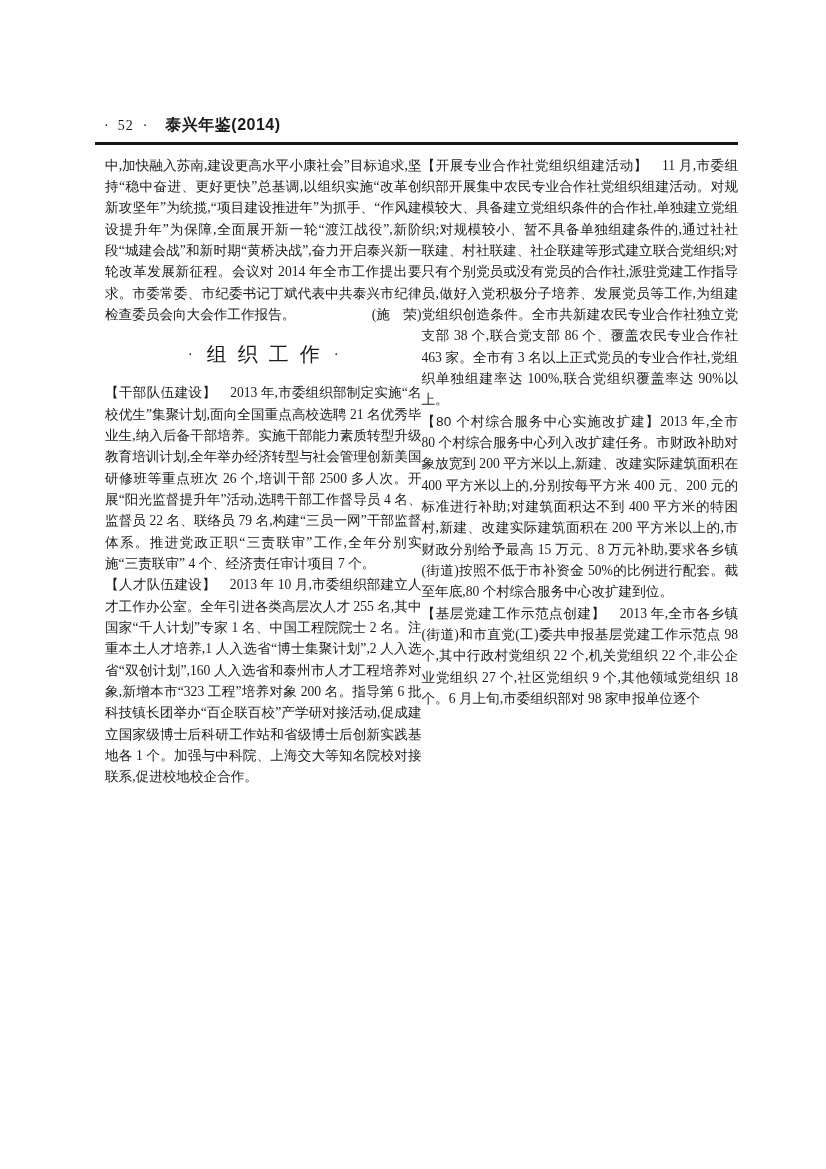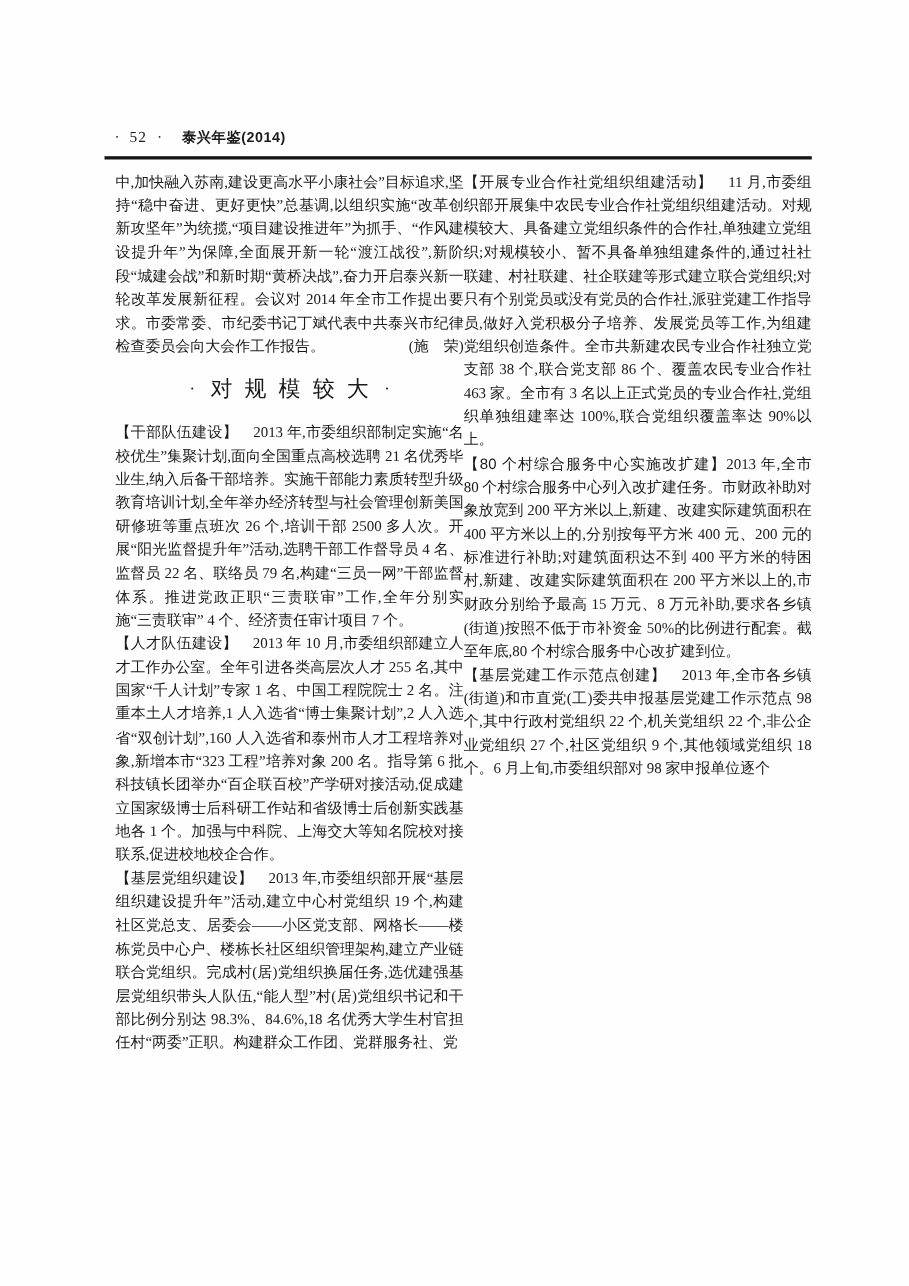--- a/index.html
+++ b/index.html
@@ -14,21 +14,21 @@
   .content { position: absolute; left: 95px; top: 116px; width: 643px; }
 
   .page-header {
     display: flex; align-items: baseline;
     font-size: 15px; line-height: 18px;
   }
   .page-header .dot { font-size: 14px; padding: 0 9px; }
   .page-header .page-num { font-size: 14px; letter-spacing: 1px; }
   .page-header .book-title {
     font-family: "Liberation Sans", "DejaVu Sans", sans-serif;
-    font-weight: bold; font-size: 13px; margin-left: 9px; letter-spacing: 0.5px;
+    font-weight: bold; font-size: 16px; margin-left: 9px; letter-spacing: 0.5px;
   }
   .header-rule { margin-top: 7px; height: 2.5px; background: #161616; }
 
   .columns { display: flex; margin-top: 10px; justify-content: flex-end; }
   .col {
     width: 316.5px;
     font-size: 13.6px;
     line-height: 21.35px;
     text-align: justify;
     text-justify: inter-ideograph;
@@ -66,28 +66,27 @@
       <span class="dot">·</span>
       <span class="book-title">泰兴年鉴(2014)</span>
     </div>
     <div class="header-rule"></div>
 
     <div class="columns">
 
       <div class="col">
         <p><span>中,加快融入苏南,建设更高水平小康社会”目标追求,坚持“稳中奋进、更好更快”总基调,以组织实施“改革创新攻坚年”为统揽,“项目建设推进年”为抓手、“作风建设提升年”为保障,全面展开新一轮“渡江战役”,新阶段“城建会战”和新时期“黄桥决战”,奋力开启泰兴新一轮改革发展新征程。会议对 2014 年全市工作提出要求。市委常委、市纪委书记丁斌代表中共泰兴市纪律检查委员会向大会作工作报告。</span><span class="attribution">(施　荣)</span></p>
 
-        <h2 class="section-heading"><span class="h-dot">·</span><span class="h-text">对规模较大</span><span class="h-dot">·</span></h2>
+        <h2 class="section-heading"><span class="h-dot">·</span><span class="h-text">组织工作</span><span class="h-dot">·</span></h2>
 
 
         <p class="entry"><span class="entry-label">【干部队伍建设】</span><span>　2013 年,市委组织部制定实施“名校优生”集聚计划,面向全国重点高校选聘 21 名优秀毕业生,纳入后备干部培养。实施干部能力素质转型升级教育培训计划,全年举办经济转型与社会管理创新美国研修班等重点班次 26 个,培训干部 2500 多人次。开展“阳光监督提升年”活动,选聘干部工作督导员 4 名、监督员 22 名、联络员 79 名,构建“三员一网”干部监督体系。推进党政正职“三责联审”工作,全年分别实施“三责联审” 4 个、经济责任审计项目 7 个。</span></p>
 
         <p class="entry"><span class="entry-label">【人才队伍建设】</span><span>　2013 年 10 月,市委组织部建立人才工作办公室。全年引进各类高层次人才 255 名,其中国家“千人计划”专家 1 名、中国工程院院士 2 名。注重本土人才培养,1 人入选省“博士集聚计划”,2 人入选省“双创计划”,160 人入选省和泰州市人才工程培养对象,新增本市“323 工程”培养对象 200 名。指导第 6 批科技镇长团举办“百企联百校”产学研对接活动,促成建立国家级博士后科研工作站和省级博士后创新实践基地各 1 个。加强与中科院、上海交大等知名院校对接联系,促进校地校企合作。</span></p>
 
-        <p class="entry"><span class="entry-label">【基层党组织建设】</span><span>　2013 年,市委组织部开展“基层组织建设提升年”活动,建立中心村党组织 19 个,构建社区党总支、居委会——小区党支部、网格长——楼栋党员中心户、楼栋长社区组织管理架构,建立产业链联合党组织。完成村(居)党组织换届任务,选优建强基层党组织带头人队伍,“能人型”村(居)党组织书记和干部比例分别达 98.3%、84.6%,18 名优秀大学生村官担任村“两委”正职。构建群众工作团、党群服务社、党</span></p>
       </div>
 
       <div class="col">
 
         <p class="entry"><span class="entry-label">【开展专业合作社党组织组建活动】</span><span>　11 月,市委组织部开展集中农民专业合作社党组织组建活动。对规模较大、具备建立党组织条件的合作社,单独建立党组织;对规模较小、暂不具备单独组建条件的,通过社社联建、村社联建、社企联建等形式建立联合党组织;对只有个别党员或没有党员的合作社,派驻党建工作指导员,做好入党积极分子培养、发展党员等工作,为组建党组织创造条件。全市共新建农民专业合作社独立党支部 38 个,联合党支部 86 个、覆盖农民专业合作社 463 家。全市有 3 名以上正式党员的专业合作社,党组织单独组建率达 100%,联合党组织覆盖率达 90%以上。</span></p>
 
 
 
         <p class="entry"><span class="entry-label">【80 个村综合服务中心实施改扩建】</span><span>2013 年,全市 80 个村综合服务中心列入改扩建任务。市财政补助对象放宽到 200 平方米以上,新建、改建实际建筑面积在 400 平方米以上的,分别按每平方米 400 元、200 元的标准进行补助;对建筑面积达不到 400 平方米的特困村,新建、改建实际建筑面积在 200 平方米以上的,市财政分别给予最高 15 万元、8 万元补助,要求各乡镇(街道)按照不低于市补资金 50%的比例进行配套。截至年底,80 个村综合服务中心改扩建到位。</span></p>
 

